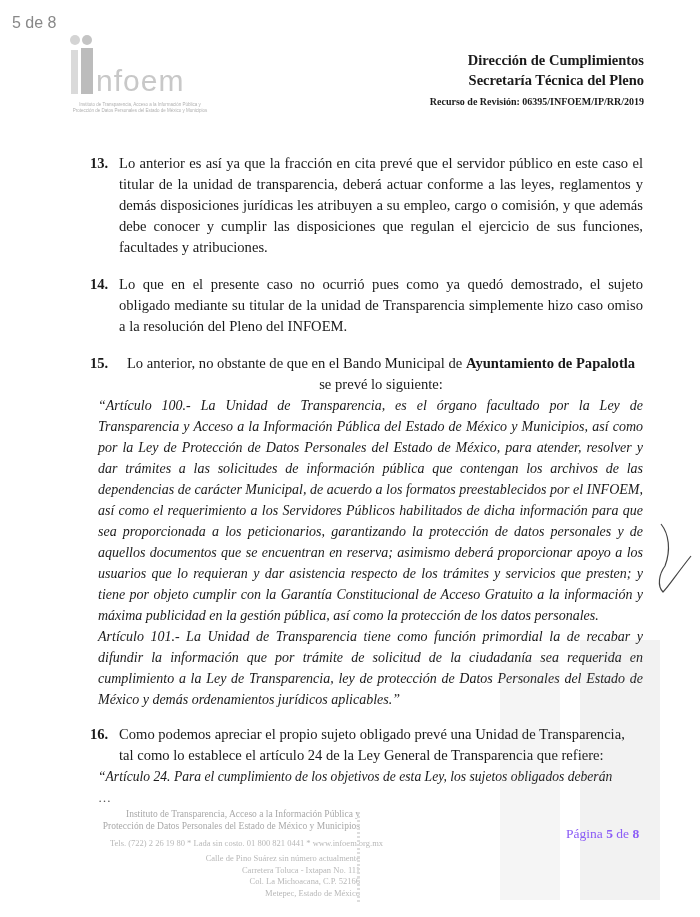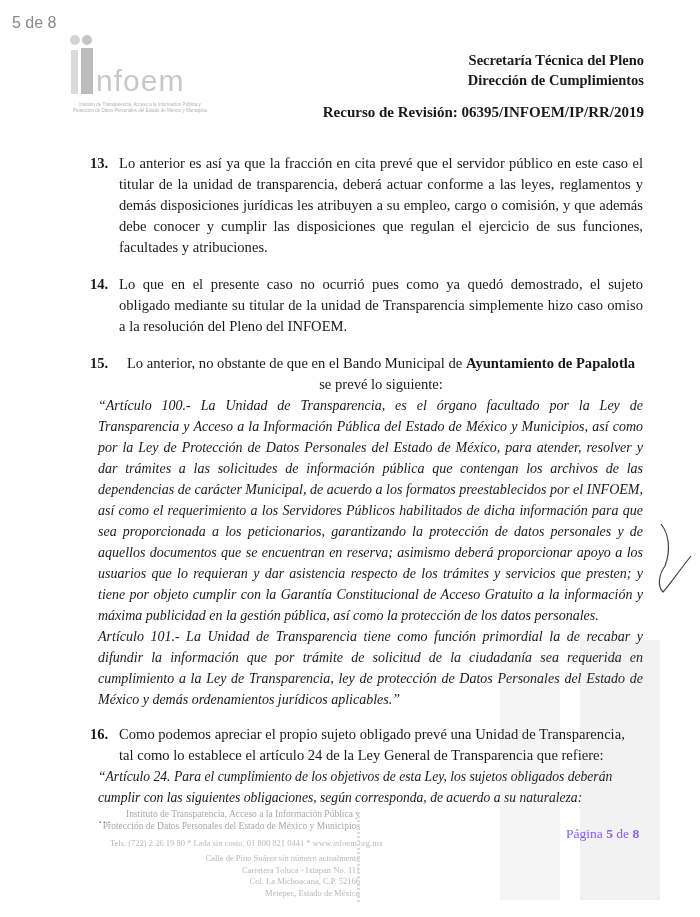--- a/index.html
+++ b/index.html
@@ -23,22 +23,22 @@
     .logo-sub {
       position: absolute; left: 0; top: 72px; width: 160px;
       font-family: "Liberation Sans", "DejaVu Sans", sans-serif;
       font-size: 4.5px; color: #b0b0b0; text-align: center; line-height: 6px;
     }
     .header-right {
       position: absolute; right: 56px; top: 50px; text-align: right;
       font-size: 14.5px; font-weight: bold; line-height: 20px; color: #1a1a1a;
     }
     .case-number {
-      position: absolute; right: 56px; top: 104px;
-      font-size: 15px; font-weight: bold; color: #1a1a1a;
+      position: absolute; right: 56px; top: 96px;
+      font-size: 10px; font-weight: bold; color: #1a1a1a;
     }
     .content { position: absolute; left: 90px; top: 153px; width: 553px; }
     .item { position: relative; padding-left: 29px; font-size: 14.6px; line-height: 21px; text-align: justify; margin-bottom: 16px; }
     .item-num { position: absolute; left: 0; top: 0; font-weight: bold; }
     .quote { font-style: italic; font-size: 14px; line-height: 21px; text-align: justify; margin-left: -21px; }
     .quote-short { font-style: italic; font-size: 13.6px; line-height: 21px; margin-left: -21px; }
     .ellipsis { margin-left: -21px; font-size: 13px; color: #555; }
     .signature { position: absolute; left: 655px; top: 520px; width: 40px; height: 80px; }
     .watermark { position: absolute; left: 480px; top: 600px; width: 200px; height: 300px; opacity: 0.08; }
     .footer-inst {
@@ -70,22 +70,22 @@
     <rect x="13" y="14" width="12" height="46" fill="#bcbcbc"></rect>
   </svg>
   <div class="logo-word">nfoem</div>
   <div class="logo-sub">
     <div>Instituto de Transparencia, Acceso a la Información Pública y</div>
     <div>Protección de Datos Personales del Estado de México y Municipios</div>
   </div>
 </div>
 
 <div class="header-right">
+  <div>Dirección de Cumplimientos</div>
   <div>Secretaría Técnica del Pleno</div>
-  <div>Dirección de Cumplimientos</div>
 </div>
 <div class="case-number">Recurso de Revisión: 06395/INFOEM/IP/RR/2019</div>
 
 <div class="content">
   <div class="item">
     <span class="item-num">13.</span>
     <span>Lo anterior es así ya que la fracción en cita prevé que el servidor público en este caso el titular de la unidad de transparencia, deberá actuar conforme a las leyes, reglamentos y demás disposiciones jurídicas les atribuyen a su empleo, cargo o comisión, y que además debe conocer y cumplir las disposiciones que regulan el ejercicio de sus funciones, facultades y atribuciones.</span>
   </div>
 
   <div class="item">
@@ -97,21 +97,20 @@
     <span class="item-num">15.</span>
     <div style="text-align:center;"><span>Lo anterior, no obstante de que en el Bando Municipal de </span><b>Ayuntamiento de Papalotla</b><span> se prevé lo siguiente:</span></div>
     <div class="quote">“Artículo 100.- La Unidad de Transparencia, es el órgano facultado por la Ley de Transparencia y Acceso a la Información Pública del Estado de México y Municipios, así como por la Ley de Protección de Datos Personales del Estado de México, para atender, resolver y dar trámites a las solicitudes de información pública que contengan los archivos de las dependencias de carácter Municipal, de acuerdo a los formatos preestablecidos por el INFOEM, así como el requerimiento a los Servidores Públicos habilitados de dicha información para que sea proporcionada a los peticionarios, garantizando la protección de datos personales y de aquellos documentos que se encuentran en reserva; asimismo deberá proporcionar apoyo a los usuarios que lo requieran y dar asistencia respecto de los trámites y servicios que presten; y tiene por objeto cumplir con la Garantía Constitucional de Acceso Gratuito a la información y máxima publicidad en la gestión pública, así como la protección de los datos personales.</div>
     <div class="quote">Artículo 101.- La Unidad de Transparencia tiene como función primordial la de recabar y difundir la información que por trámite de solicitud de la ciudadanía sea requerida en cumplimiento a la Ley de Transparencia, ley de protección de Datos Personales del Estado de México y demás ordenamientos jurídicos aplicables.”</div>
   </div>
 
   <div class="item">
     <span class="item-num">16.</span>
     <div style="text-align:left;">Como podemos apreciar el propio sujeto obligado prevé una Unidad de Transparencia, tal como lo establece el artículo 24 de la Ley General de Transparencia que refiere:</div>
     <div class="quote-short">“Artículo 24. Para el cumplimiento de los objetivos de esta Ley, los sujetos obligados deberán</div>
-    <div class="quote-short">cumplir con las siguientes obligaciones, según corresponda, de acuerdo a su naturaleza:</div>
     <div class="ellipsis">…</div>
   </div>
 </div>
 
 <svg class="signature" viewBox="0 0 40 80">
   <path d="M6 4 C14 14, 16 30, 10 46 M10 46 C4 54, 2 66, 8 72 C14 66, 20 56, 36 36" fill="none" stroke="#444" stroke-width="1.2"></path>
 </svg>
 
 <svg class="watermark" viewBox="0 0 200 300">
   <rect x="20" y="60" width="60" height="240" fill="#888"></rect>

